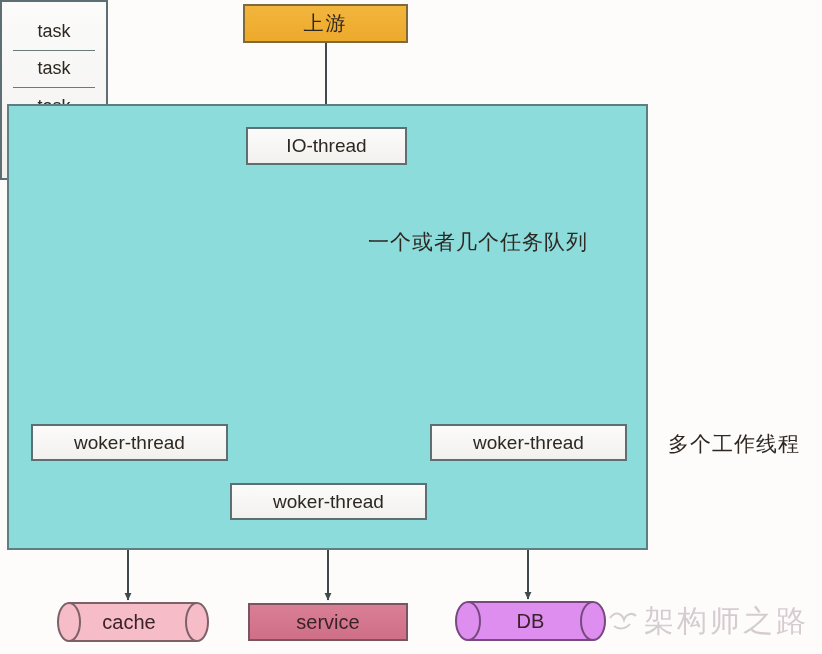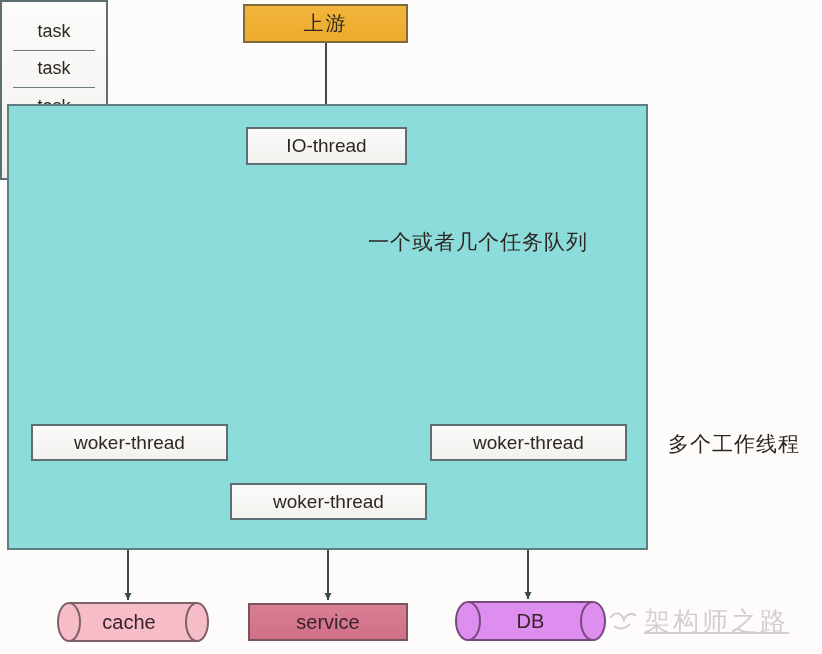--- a/index.html
+++ b/index.html
@@ -149,25 +149,24 @@
     position: absolute;
     left: 608px;
     top: 600px;
     width: 212px;
     height: 42px;
     display: flex;
     align-items: center;
     opacity: 0.30;
   }
   .watermark-text {
-    font-size: 26px;
+    font-size: 30px;
     color: #7b5f72;
     letter-spacing: 3px;
     margin-left: 6px;
-    text-decoration: underline;
   }
   .watermark-logo {
     width: 30px;
     height: 26px;
     position: relative;
   }
 </style>
 </head>
 <body>
 

